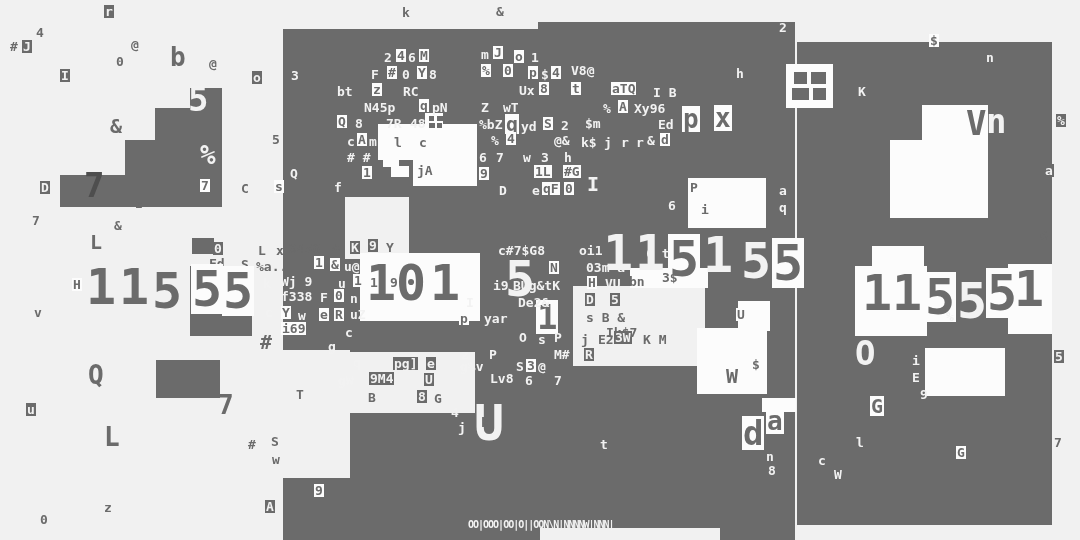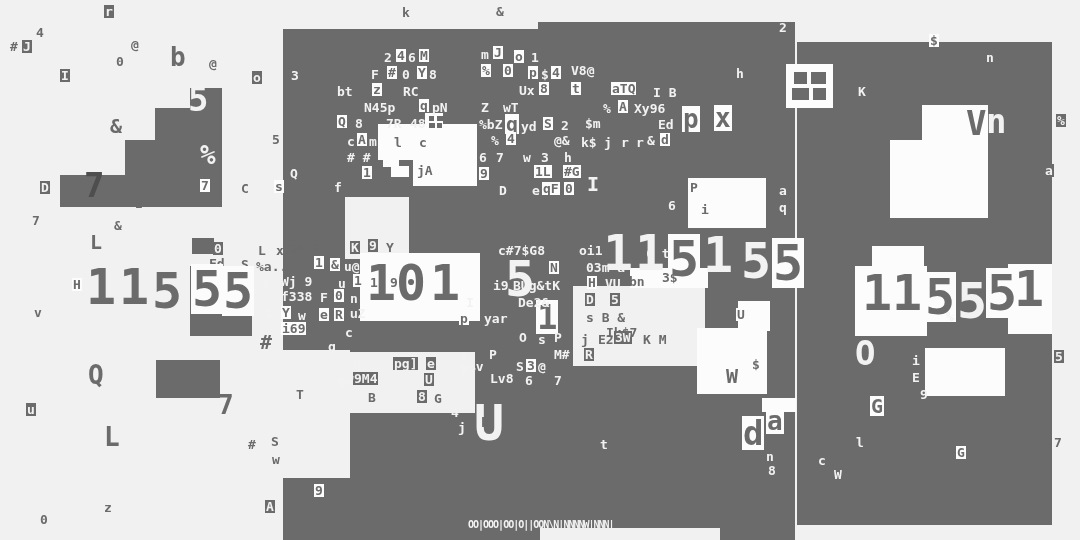--- a/index.html
+++ b/index.html
@@ -210,21 +210,21 @@
     <span class="g s dk" style="left: 390px; top: 276px;">9</span>
     <span class="g s lt" style="left: 281px; top: 290px;">f338</span>
     <span class="g s lt" style="left: 320px; top: 291px;">F</span>
     <span class="g s wt" style="left: 334px; top: 289px;">0</span>
     <span class="g s lt" style="left: 350px; top: 292px;">n</span>
     <span class="g s lt" style="left: 265px; top: 306px;">c</span>
     <span class="g s wt" style="left: 281px; top: 306px;">Y</span>
     <span class="g s lt" style="left: 298px; top: 309px;">w</span>
     <span class="g s wt" style="left: 319px; top: 308px;">e</span>
     <span class="g s wt" style="left: 334px; top: 308px;">R</span>
-    <span class="g s lt" style="left: 350px; top: 308px; font-family: Liberation Mono, monospace;">uZ</span>
+    <span class="g s lt" style="left: 350px; top: 308px;">uZ</span>
     <span class="g s wt" style="left: 281px; top: 322px;">i69</span>
     <span class="g s lt" style="left: 345px; top: 326px;">c</span>
     <span class="g m dk" style="left: 260px; top: 332px;">#</span>
     <span class="g s lt" style="left: 328px; top: 340px;">g</span>
     <span class="g s lt" style="left: 353px; top: 356px;">q</span>
     <span class="g s wt" style="left: 72px; top: 278px;">H</span>
     <span class="g s dk" style="left: 34px; top: 306px;">v</span>
     <span class="g b dk" style="left: 86px; top: 262px;">1</span>
     <span class="g b dk" style="left: 119px; top: 262px;">1</span>
     <span class="g b dk" style="left: 152px; top: 266px;">5</span>
@@ -285,21 +285,21 @@
     <span class="g s lt" style="left: 490px; top: 372px;">Lv8</span>
     <span class="g s lt" style="left: 525px; top: 374px;">6</span>
     <span class="g s lt" style="left: 554px; top: 374px;">7</span>
     <span class="g s lt" style="left: 600px; top: 438px;">t</span>
     <span class="g s lt" style="left: 458px; top: 421px;">j</span>
     <span class="g b lt" style="left: 474px; top: 398px;">U</span>
     <span class="g s dk" style="left: 481px; top: 416px;">k</span>
     <span class="g s lt" style="left: 451px; top: 406px;">4</span>
     <span class="g s dt" style="left: 393px; top: 357px;">pg]</span>
     <span class="g s dt" style="left: 426px; top: 357px;">e</span>
-    <span class="g s dt" style="left: 353px; top: 372px;">9M4</span>
+    <span class="g s dt" style="left: 369px; top: 372px;">9M4</span>
     <span class="g s dt" style="left: 424px; top: 373px;">U</span>
     <span class="g s dk" style="left: 368px; top: 391px;">B</span>
     <span class="g s dt" style="left: 417px; top: 390px;">8</span>
     <span class="g s dk" style="left: 434px; top: 392px;">G</span>
     <span class="g s dk" style="left: 296px; top: 388px;">T</span>
     <span class="g s wt" style="left: 314px; top: 484px;">9</span>
     <span class="g s dt" style="left: 265px; top: 500px;">A</span>
     <span class="g s lt" style="left: 338px; top: 374px;">gW</span>
     <span class="g l dk" style="left: 88px; top: 362px;">Q</span>
     <span class="g s dt" style="left: 26px; top: 403px;">u</span>

